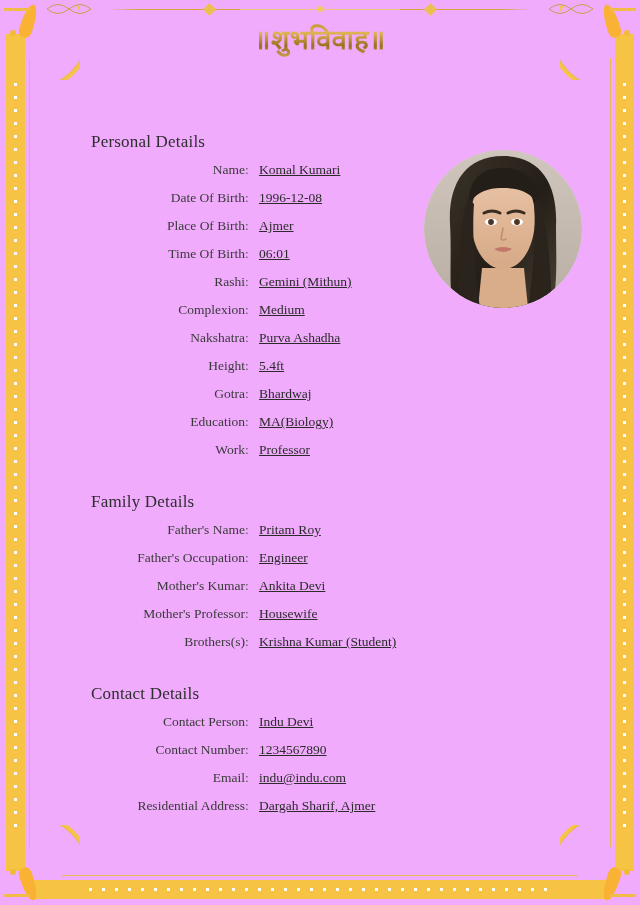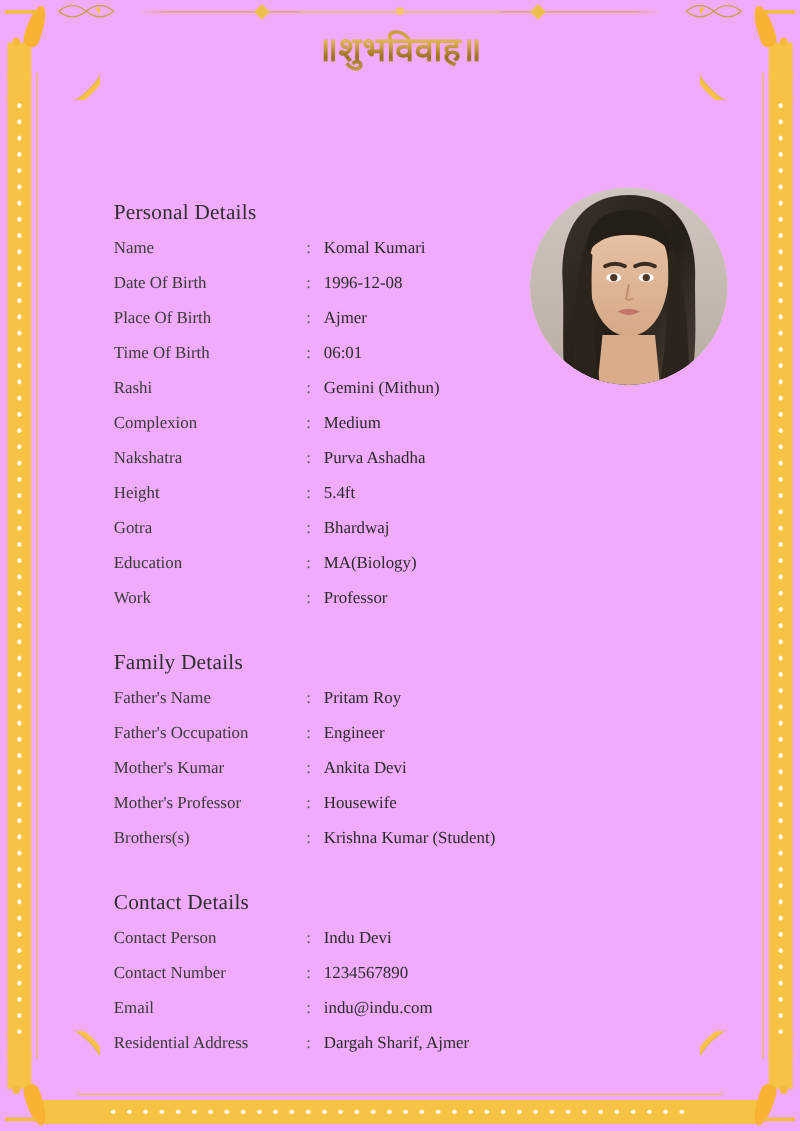--- a/index.html
+++ b/index.html
@@ -233,21 +233,20 @@
     color: transparent;
     -webkit-text-fill-color: transparent;
   }
 
   
   .content {
     position: absolute;
     left: 91px;
     top: 132px;
     right: 48px;
-    margin-top: 28px;
   }
   .section { margin-bottom: 2px; }
   .section-title {
     font-size: 17px;
     color: #2e2e2e;
     font-weight: 400;
     margin: 0 0 10px 0;
     letter-spacing: 0.2px;
   }
   .section + .section .section-title { margin-top: 22px; }
@@ -255,23 +254,23 @@
   table.rows {
     border-collapse: collapse;
     font-size: 13.5px;
     color: #333333;
   }
   table.rows td {
     padding: 0 0 12px 0;
     vertical-align: top;
     white-space: nowrap;
   }
-  td.k { width: 154px; color: #3a3a3a; }
+  td.k { width: 154px; color: #3a3a3a; text-align: right; }
   td.sep { width: 14px; color: #5a5a5a; }
-  td.v { color: #2b2b2b; }
+  td.v { color: #2b2b2b; text-decoration: underline; }
 
   
   .photo {
     position: absolute;
     left: 424px;
     top: 150px;
     width: 158px;
     height: 158px;
     border-radius: 50%;
     overflow: hidden;

